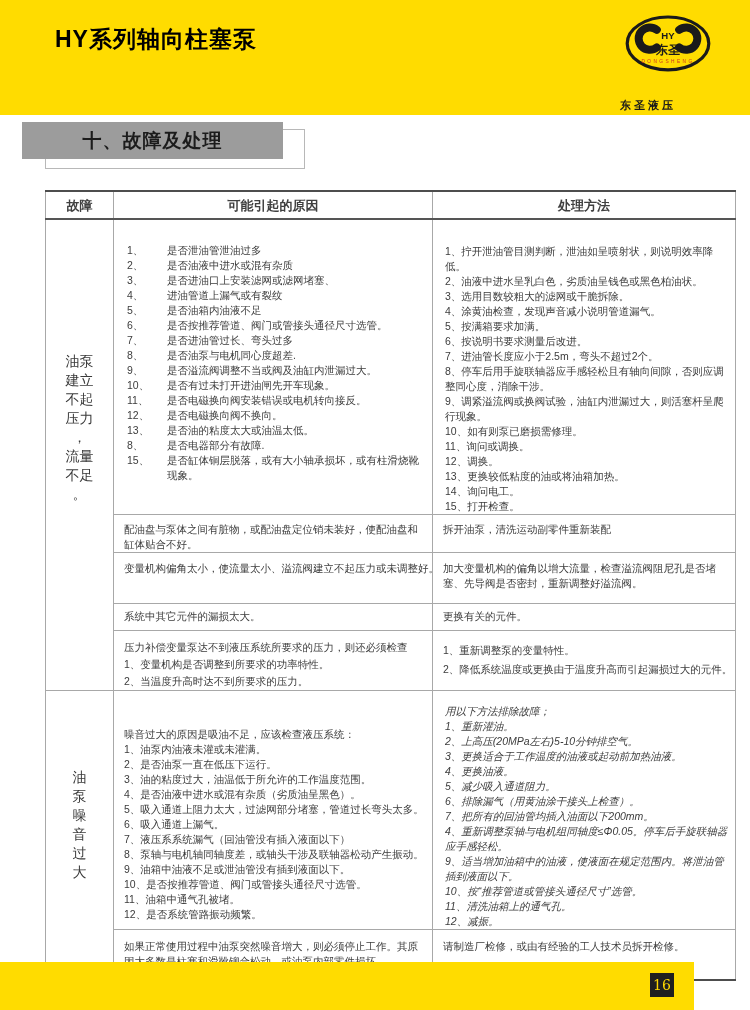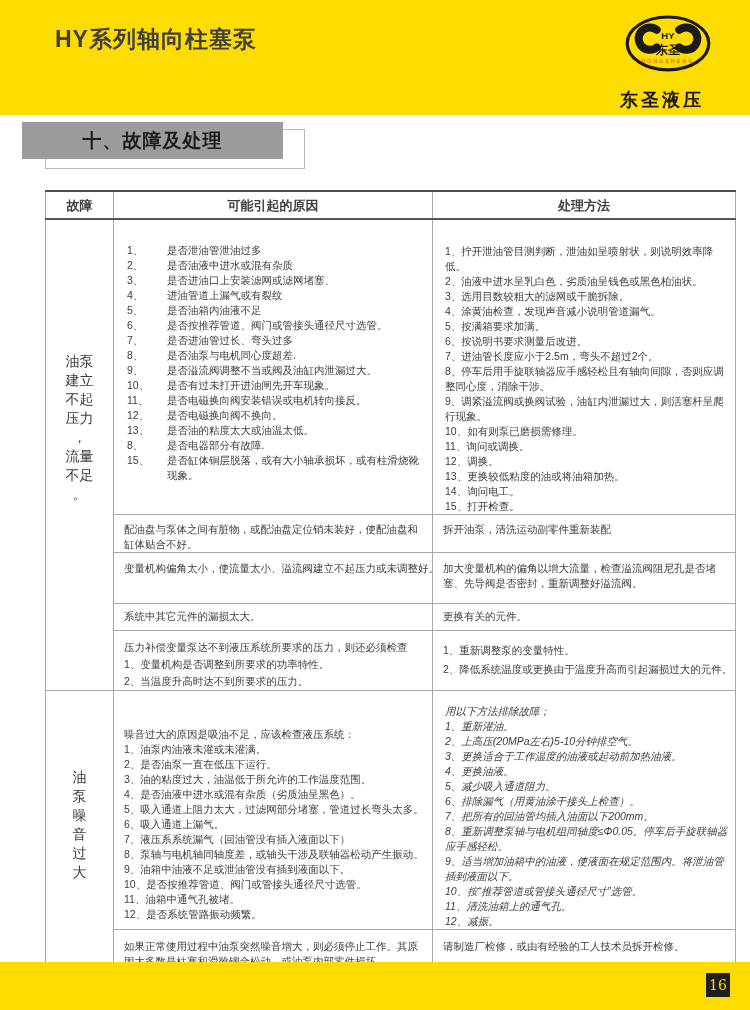--- a/index.html
+++ b/index.html
@@ -2,24 +2,24 @@
 <html><head>
 <meta charset="utf-8">
 <style>
   * { margin:0; padding:0; box-sizing:border-box; }
   html,body { background:#e8e8e8; }
   body { font-family:"Liberation Sans","DejaVu Sans",sans-serif; }
   .page { position:relative; width:750px; height:1010px; background:#ffffff; margin:0 auto; overflow:hidden; }
 
   
   .hdr { position:absolute; left:0; top:0; width:750px; height:115px; background:#ffdc00; }
-  .title-cn { position:absolute; left:55px; top:24px; font-size:23px; font-weight:bold; color:#404040; letter-spacing:1px; }
+  .title-cn { position:absolute; left:55px; top:24px; font-size:23px; font-weight:bold; color:#000000; letter-spacing:1px; }
   .title-en { position:absolute; left:55px; top:56px; font-size:22px; font-weight:bold; color:#222222; }
   .logo-wrap { position:absolute; left:620px; top:12px; width:105px; }
-  .brand { margin-top:6px; font-size:18px; font-weight:bold; color:#1a1a1a; letter-spacing:3px; }
+  .brand { margin-top:16px; font-size:11px; font-weight:bold; color:#1a1a1a; letter-spacing:3px; }
 
   
   .title-shadow { position:absolute; left:45px; top:129px; width:260px; height:40px; background:#ffffff; border:1px solid #b8b8b8; }
   .title-box { position:absolute; left:22px; top:122px; width:261px; height:37px; background:#9c9c9c; display:flex; align-items:center; justify-content:center; }
   .title-box span { font-size:19px; font-weight:bold; color:#1c1c1c; letter-spacing:1px; }
 
   
   .tbl-wrap { position:absolute; left:45px; top:190px; width:690px; }
   table { width:690px; table-layout:fixed; border-collapse:collapse; }
   col.c1 { width:68px; } col.c2 { width:319px; } col.c3 { width:303px; }
@@ -41,21 +41,21 @@
   .pad-r5 { padding:8px 6px 0 10px; }
   .pad-r5 .line { line-height:17px; }
   .rem-r5 { padding:10px 2px 0 10px;margin-top:48px; }
   .rem-r5 .line { line-height:19px; white-space:nowrap; }
   .cause-rows-2 { padding:36px 6px 0 10px; }
   .rem-lines-2 { padding:13px 4px 0 12px;font-style:italic; }
   .pad-r7 { padding:9px 6px 0 10px; }
   .nowrap { white-space:nowrap; }
 
   
-  .ftr { position:absolute; left:0; top:962px; width:750px; height:48px; background:#ffdc00; }
+  .ftr { position:absolute; left:0; top:962px; width:694px; height:48px; background:#ffdc00; }
   .pagenum { position:absolute; right:20px; top:11px; width:24px; height:24px; background:#1f1f1f; color:#ffd800; font-family:"DejaVu Serif","Liberation Serif",serif; font-size:14px; display:flex; align-items:center; justify-content:center; }
 </style>
 </head>
 <body>
 
 <div class="page">
 
   <div class="hdr">
     <div class="title-cn">HY系列轴向柱塞泵</div>
     <div class="logo-wrap">
@@ -254,21 +254,21 @@
           <div class="rem-lines-2">
 
           <div class="line">用以下方法排除故障；</div>
                 <div class="line">1、重新灌油。</div>
                 <div class="line">2、上高压(20MPa左右)5-10分钟排空气。</div>
                 <div class="line">3、更换适合于工作温度的油液或起动前加热油液。</div>
                 <div class="line">4、更换油液。</div>
                 <div class="line">5、减少吸入通道阻力。</div>
                 <div class="line">6、排除漏气（用黄油涂干接头上检查）。</div>
                 <div class="line">7、把所有的回油管均插入油面以下200mm。</div>
-                <div class="line">8、重新调整泵轴与电机组同轴度≤Φ0.05。停车后手旋联轴器应手感轻松。</div>
+                <div class="line">4、重新调整泵轴与电机组同轴度≤Φ0.05。停车后手旋联轴器应手感轻松。</div>
                 <div class="line">9、适当增加油箱中的油液，使液面在规定范围内。将泄油管插到液面以下。</div>
                 <div class="line">10、按“推荐管道或管接头通径尺寸”选管。</div>
                 <div class="line">11、清洗油箱上的通气孔。</div>
                 <div class="line">12、减振。</div>
               </div>
         </td>
       </tr>
       <tr style="height:50px">
         <td class="pad-r7">如果正常使用过程中油泵突然噪音增大，则必须停止工作。其原因大多数是柱塞和滑靴铆合松动，或油泵内部零件损坏</td>
         <td class="pad-r7">请制造厂检修，或由有经验的工人技术员拆开检修。</td>

